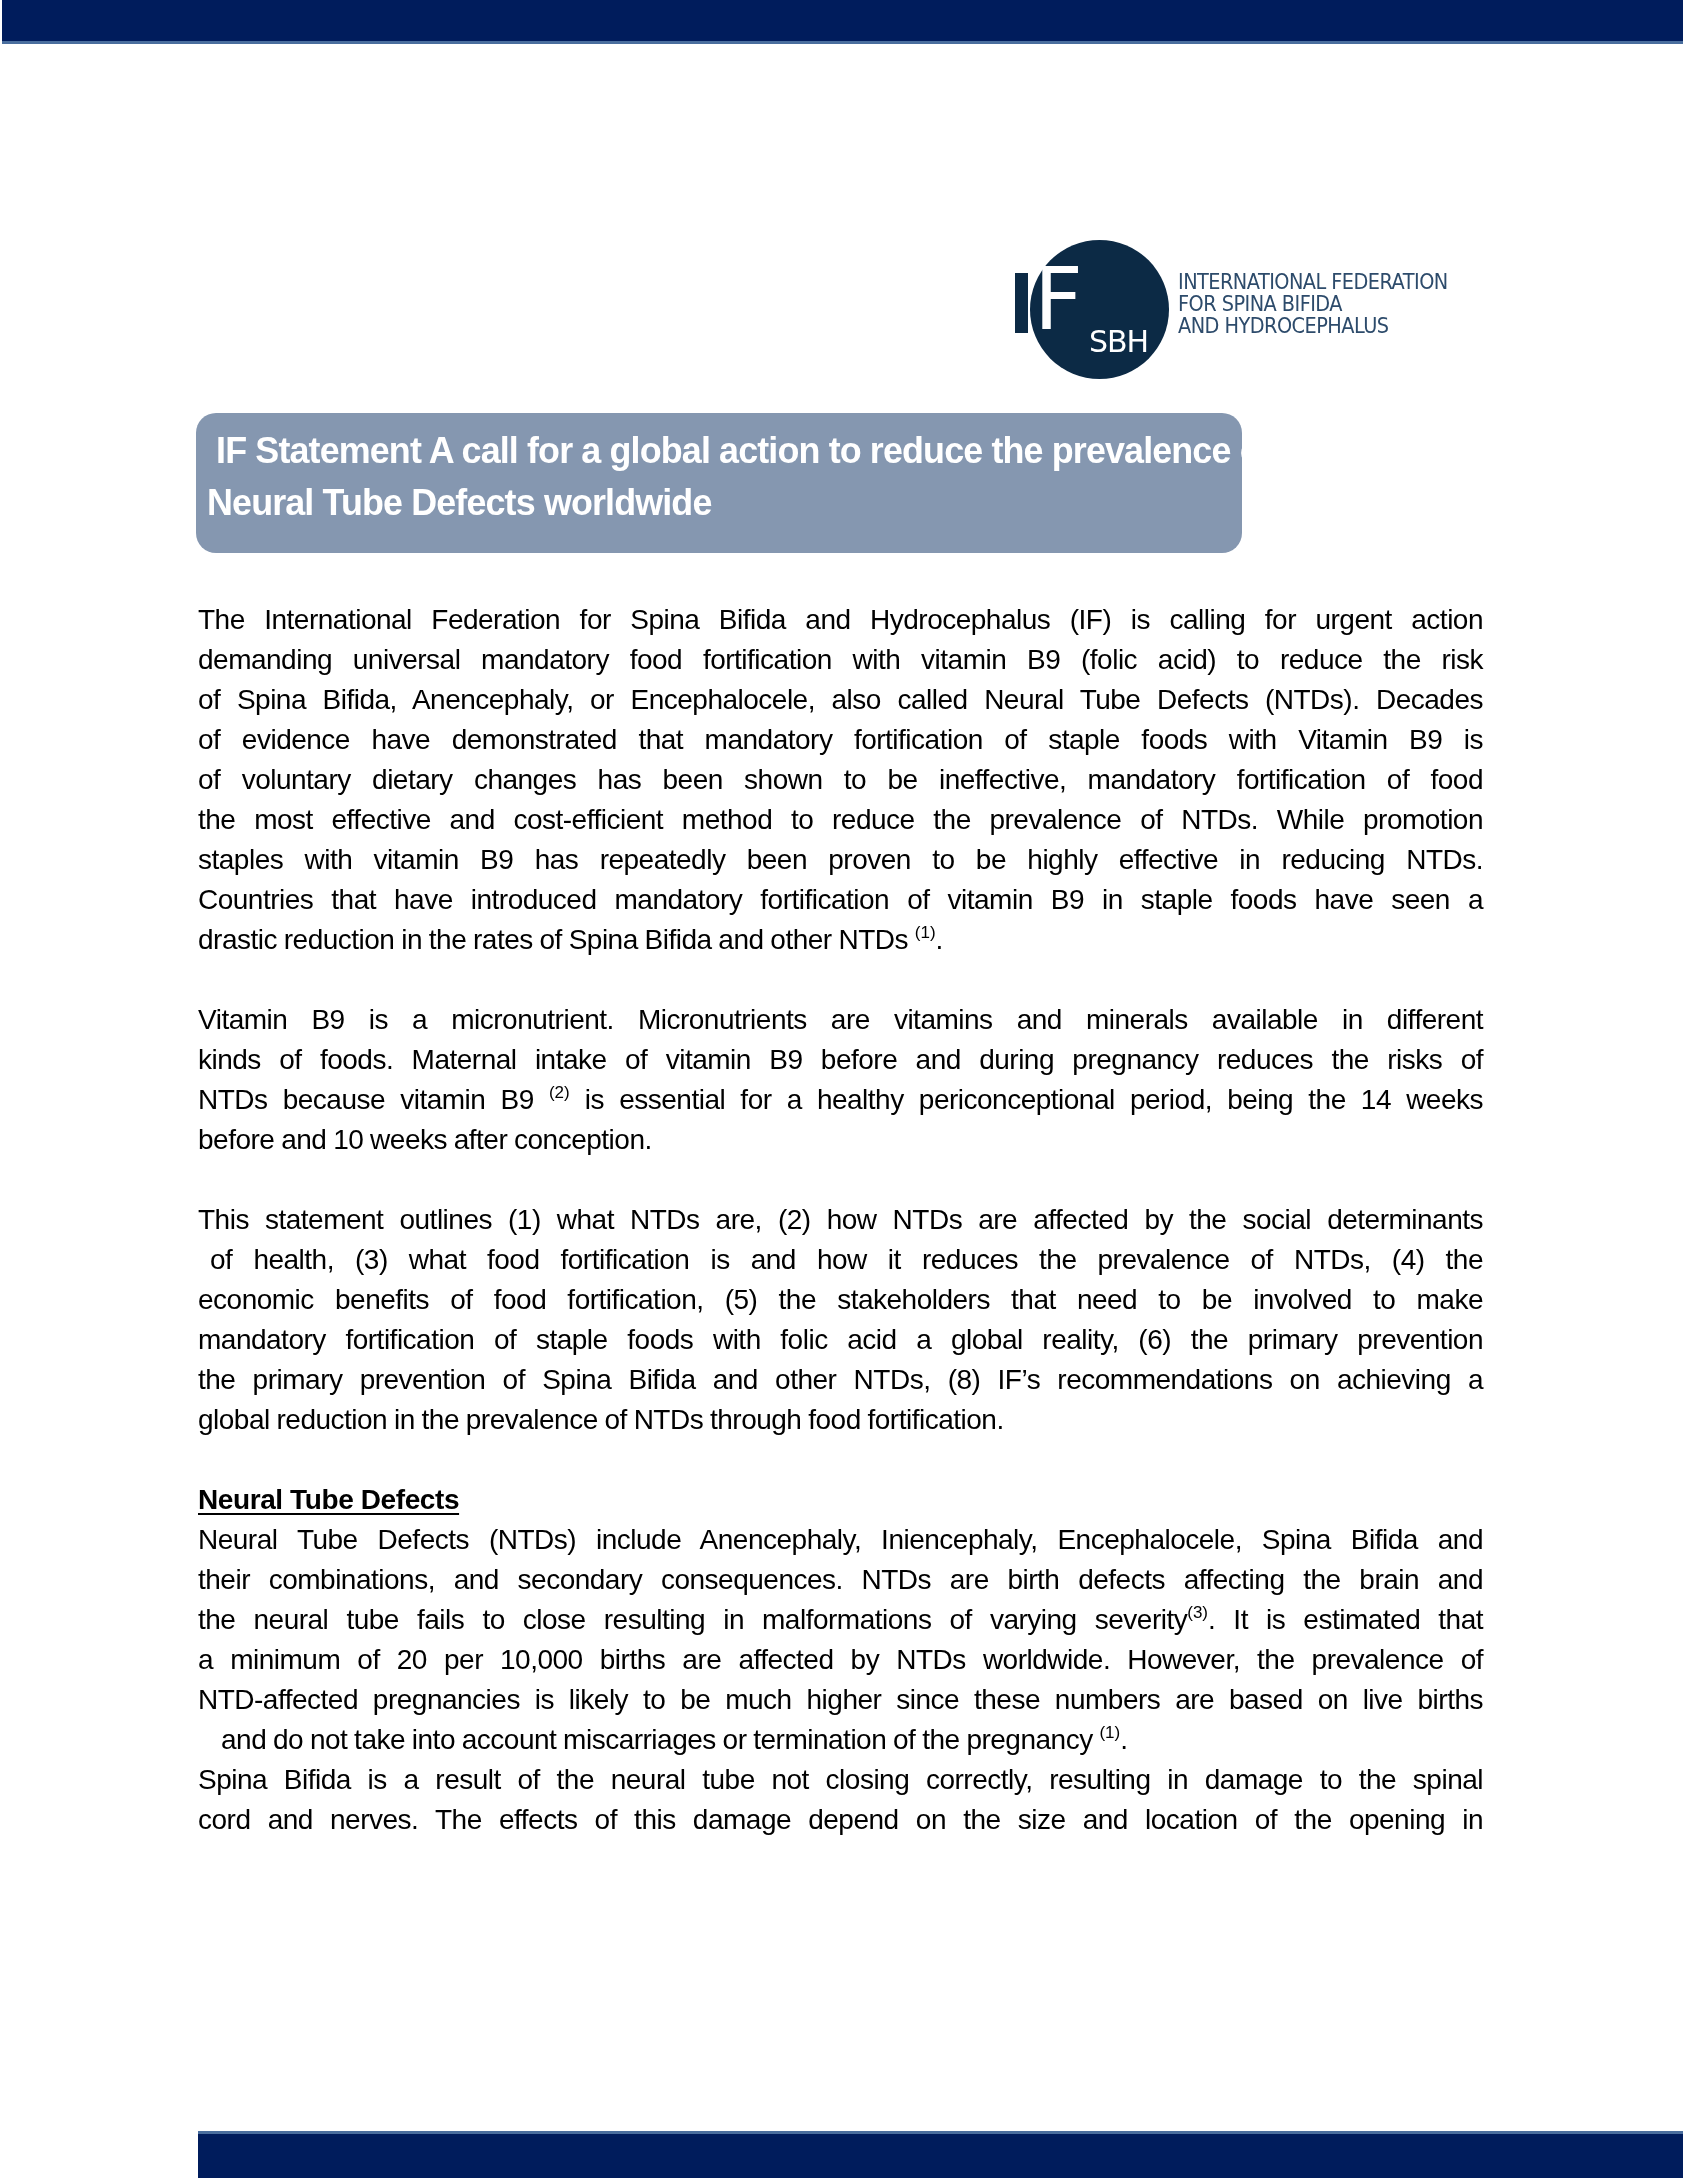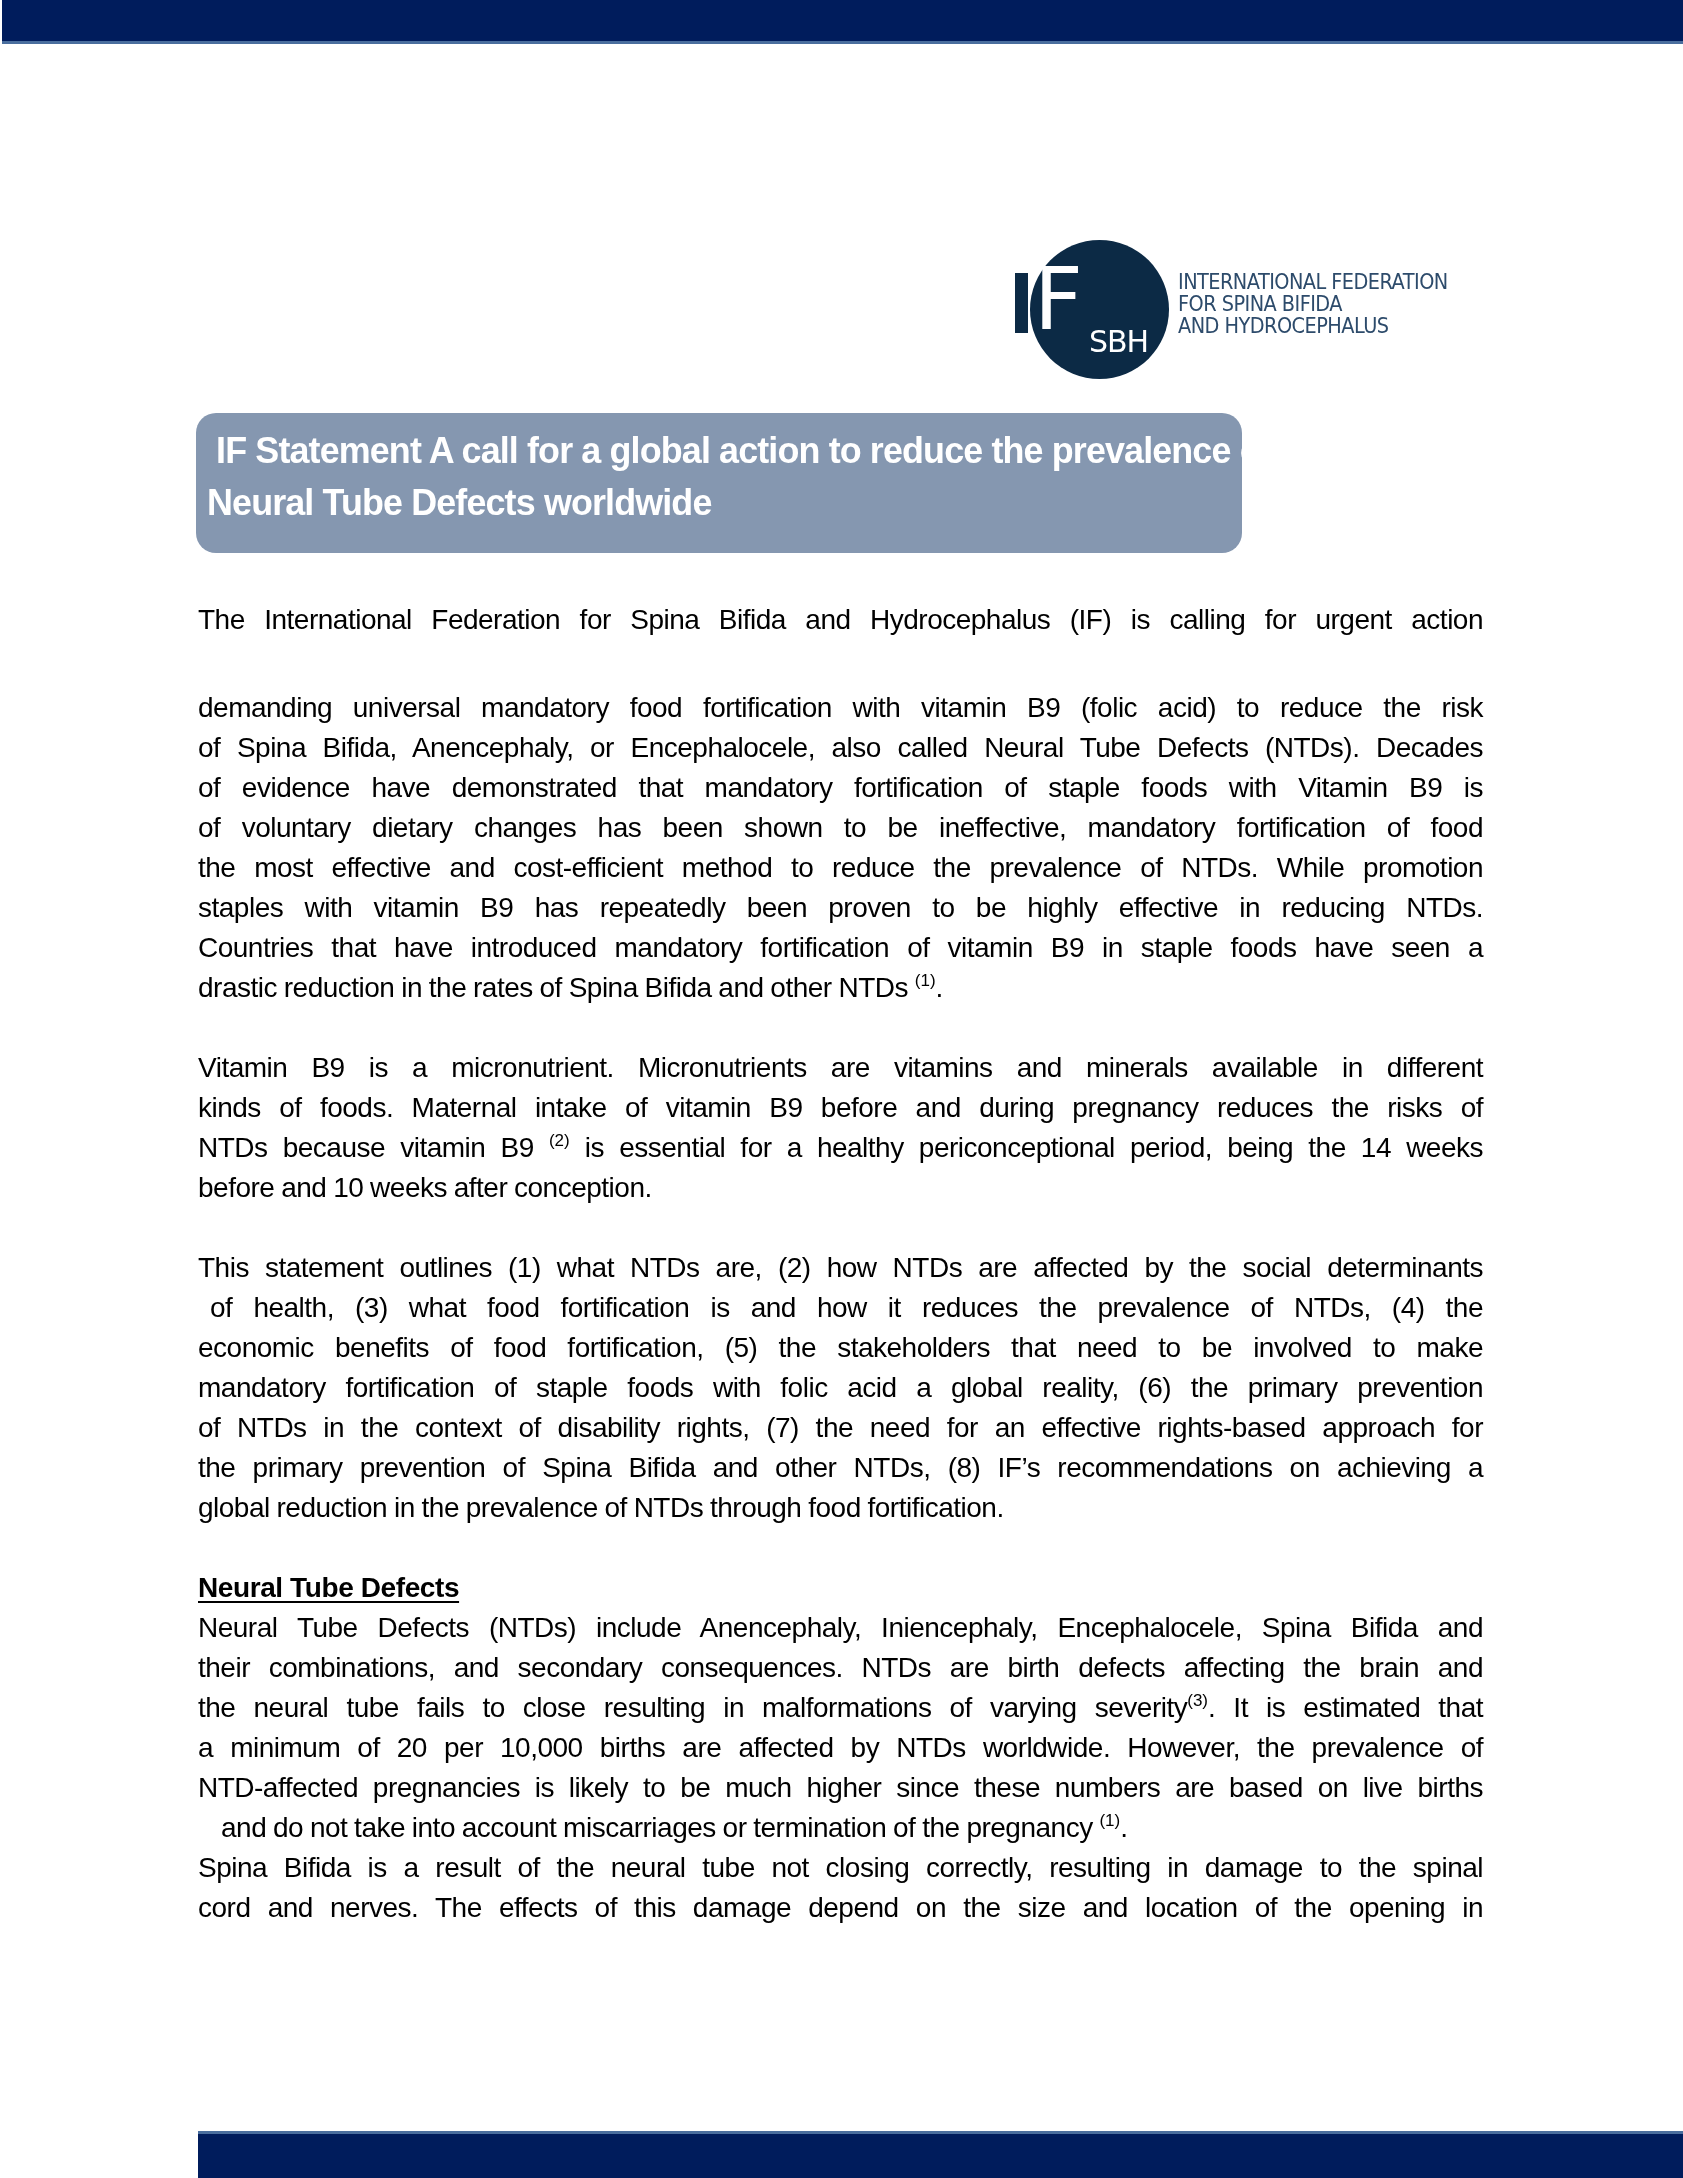--- a/index.html
+++ b/index.html
@@ -91,21 +91,21 @@
 
 <div class="title-box">
   <div class="title-line"> IF Statement A call for a global action to reduce the prevalence of</div>
   <div class="title-line">Neural Tube Defects worldwide</div>
 </div>
 
 <div class="content">
 
   <div>
     <span class="line" style="white-space: nowrap; display: block; text-align-last: justify;">The International Federation for Spina Bifida and Hydrocephalus (IF) is calling for urgent action</span>
-    <span class="line" style="white-space: nowrap; display: block; text-align-last: justify; margin-top: 48px;">demanding universal mandatory food fortification with vitamin B9 (folic acid) to reduce the risk</span>
+    <span class="line" style="white-space: nowrap; display: block; text-align-last: justify;">demanding universal mandatory food fortification with vitamin B9 (folic acid) to reduce the risk</span>
     <span class="line" style="white-space: nowrap; display: block; text-align-last: justify;">of Spina Bifida, Anencephaly, or Encephalocele, also called Neural Tube Defects (NTDs). Decades</span>
     <span class="line" style="white-space: nowrap; display: block; text-align-last: justify;">of evidence have demonstrated that mandatory fortification of staple foods with Vitamin B9 is</span>
     <span class="line" style="white-space: nowrap; display: block; text-align-last: justify;">of voluntary dietary changes has been shown to be ineffective, mandatory fortification of food</span>
     <span class="line" style="white-space: nowrap; display: block; text-align-last: justify;">the most effective and cost-efficient method to reduce the prevalence of NTDs. While promotion</span>
     <span class="line" style="white-space: nowrap; display: block; text-align-last: justify;">staples with vitamin B9 has repeatedly been proven to be highly effective in reducing NTDs.</span>
     <span class="line" style="white-space: nowrap; display: block; text-align-last: justify;">Countries that have introduced mandatory fortification of vitamin B9 in staple foods have seen a</span>
     <span class="line last" style="white-space: nowrap; display: block; text-align-last: left;"><span>drastic reduction in the rates of Spina Bifida and other NTDs </span><sup>(1)</sup><span>.</span></span>
   </div>
 
   <span class="blank"></span>
@@ -117,21 +117,20 @@
     <span class="line last" style="white-space: nowrap; display: block; text-align-last: left;">before and 10 weeks after conception.</span>
   </div>
 
   <span class="blank"></span>
 
   <div>
     <span class="line" style="white-space: nowrap; display: block; text-align-last: justify;">This statement outlines (1) what NTDs are, (2) how NTDs are affected by the social determinants</span>
     <span class="line" style="white-space: nowrap; display: block; text-align-last: justify; margin-left: 12px;">of health, (3) what food fortification is and how it reduces the prevalence of NTDs, (4) the</span>
     <span class="line" style="white-space: nowrap; display: block; text-align-last: justify;">economic benefits of food fortification, (5) the stakeholders that need to be involved to make</span>
     <span class="line" style="white-space: nowrap; display: block; text-align-last: justify;">mandatory fortification of staple foods with folic acid a global reality, (6) the primary prevention</span>
-    <span class="line" style="white-space: nowrap; display: block; text-align-last: justify;">of NTDs in the context of disability rights, (7) the need for an effective rights-based approach for</span>
     <span class="line" style="white-space: nowrap; display: block; text-align-last: justify;">the primary prevention of Spina Bifida and other NTDs, (8) IF’s recommendations on achieving a</span>
     <span class="line last" style="white-space: nowrap; display: block; text-align-last: left;">global reduction in the prevalence of NTDs through food fortification.</span>
   </div>
 
   <span class="blank"></span>
 
   <span class="heading">Neural Tube Defects</span>
 
   <div>
     <span class="line" style="white-space: nowrap; display: block; text-align-last: justify;">Neural Tube Defects (NTDs) include Anencephaly, Iniencephaly, Encephalocele, Spina Bifida and</span>

